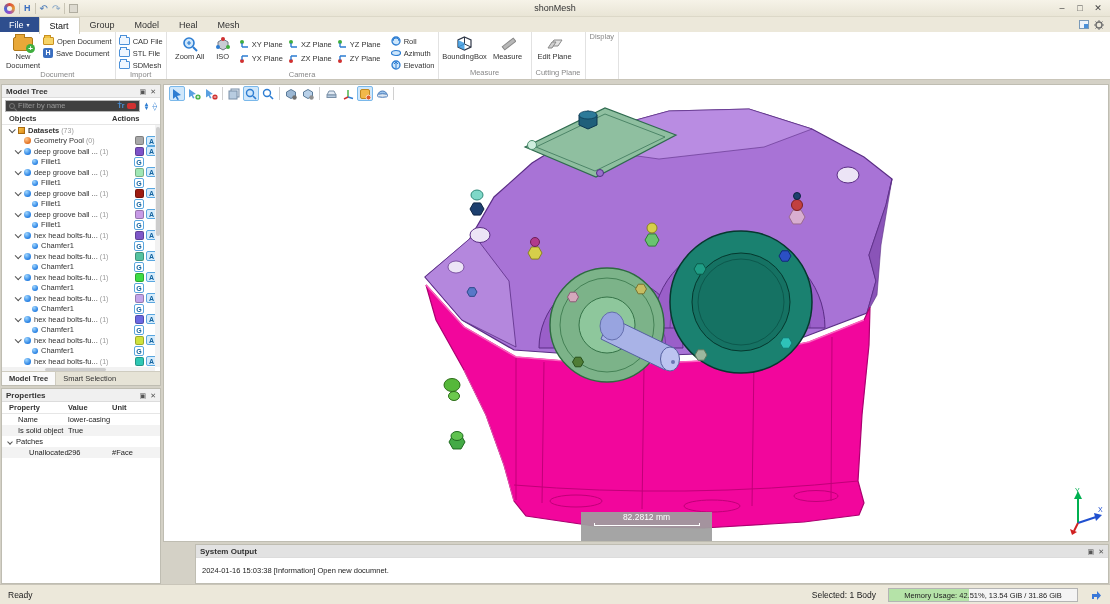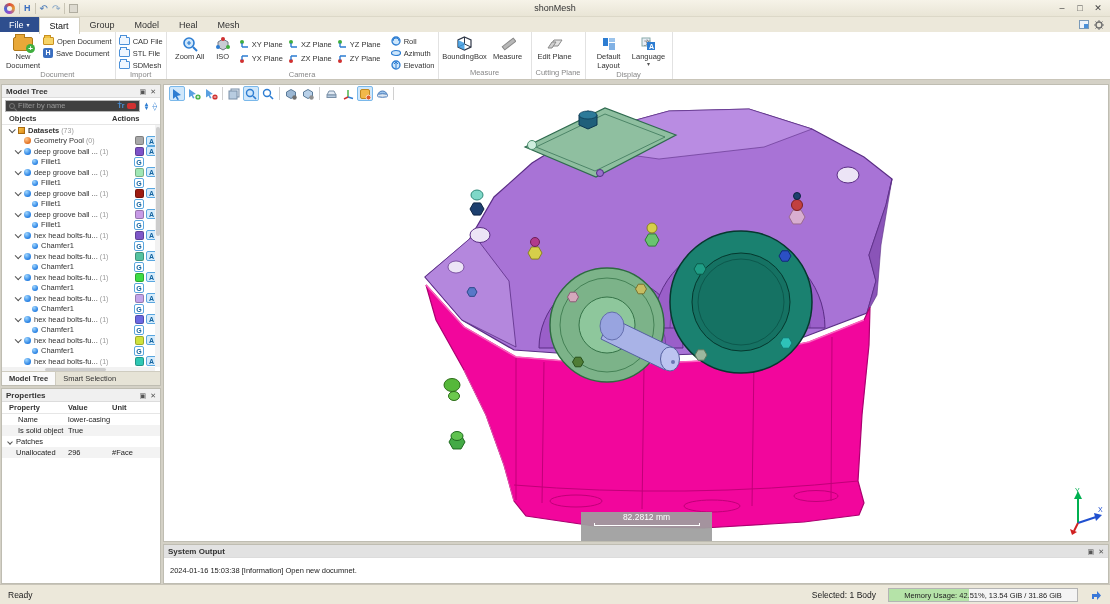--- a/index.html
+++ b/index.html
@@ -89,40 +89,40 @@
   
   .props{flex:1;margin-top:2px;}
   .prophead{height:12px;display:flex;align-items:center;font-size:7.5px;font-weight:bold;color:#333;border-bottom:1px solid #e6e6e6;}
   .pc1{width:66px;padding-left:7px;}
   .pc2{width:44px;}
   .pc3{flex:1;}
   .prow{height:11px;display:flex;align-items:center;font-size:7.5px;color:#222;}
   .prow:nth-child(even){background:#f3f3f3;}
   .prow .pc1{padding-left:16px;}
   .prow.grp .pc1{padding-left:6px;display:flex;align-items:center;font-weight:normal;}
-  .prow.ind .pc1{padding-left:14px;}
+  .prow.ind .pc1{padding-left:27px;}
   .pchev{width:4px;height:4px;border-right:1px solid #555;border-bottom:1px solid #555;transform:rotate(45deg);margin-right:4px;}
   
   .viewport{height:458px;background:#fff;border:1px solid #bfbdb2;position:relative;overflow:hidden;}
   .vtoolbar{position:absolute;top:1px;left:5px;display:flex;align-items:center;gap:1px;z-index:5;}
   .vtb{width:16px;height:15px;display:flex;align-items:center;justify-content:center;border:1px solid transparent;border-radius:2px;}
   .vtb.active{background:#cfe7fb;border-color:#7ab8ea;}
   .vtsep{width:1px;height:13px;background:#d0d0d0;margin:0 2px;}
   .scene{position:absolute;left:0;top:0;}
   .c-lower{fill:var(--lower);}
   .c-upper{fill:var(--upper);}
   .c-plate{fill:var(--plate);}
   .c-lflange{fill:var(--lflange);}
   .c-rflange{fill:var(--rflange);}
   .measure-tag{position:absolute;left:417px;top:427px;width:131px;height:33px;background:rgba(158,158,158,.93);color:#fff;font-size:8.5px;display:flex;flex-direction:column;align-items:center;z-index:4;}
   .measure-tag .txt{line-height:11px;}
   .measure-tag .bracket{width:106px;height:3px;border-left:1px solid #fff;border-right:1px solid #fff;border-bottom:1px solid #fff;}
   .triad{position:absolute;right:4px;bottom:6px;z-index:4;}
   
-  .sysout{height:40px;margin-top:2px;}
+  .sysout{height:40px;margin-top:2px;margin-left:32px;}
   .sysout .body{flex:1;background:#fff;font-size:7.5px;color:#222;padding:8px 6px;}
   
   .statusbar{height:20px;background:#ece8da;border-top:1px solid #c9c5b9;display:flex;align-items:center;font-size:8.5px;color:#222;padding:0 8px;position:absolute;left:0;right:0;bottom:0;}
   .sb-right{margin-left:auto;display:flex;align-items:center;gap:12px;}
   .membox{width:190px;height:14px;border:1px solid #b4b4b4;position:relative;background:#f4f4f4;}
   .memfill{position:absolute;left:0;top:0;bottom:0;}
   .memtext{position:absolute;inset:0;text-align:center;line-height:13px;font-size:7.5px;color:#222;}
 </style>
 </head>
 <body>
@@ -339,44 +339,20 @@
                 <path d="M2,11 L6,5 L10,5 L6,11 Z" fill="#cfcfcf" stroke="#8a8a8a"></path>
               </svg>
           </span>
           <span>Edit Plane</span>
         </div>
       </div>
       <div class="rgl">Cutting Plane</div>
     </div>
 
     <div class="rgroup">
-      <div class="rgc">
-        <div class="rbig">
-          <span class="ricon">
-            <svg width="14" height="14">
-                <rect x="1" y="1" width="5" height="8" fill="#2d7dd2"></rect>
-                <rect x="7" y="1" width="6" height="4" fill="#9cc4ec"></rect>
-                <rect x="7" y="6" width="6" height="7" fill="#2d7dd2" opacity="0.6"></rect>
-              </svg>
-          </span>
-          <span>Default Layout</span>
-        </div>
-        <div class="rbig">
-          <span class="ricon">
-            <svg width="15" height="14">
-                <rect x="1" y="1" width="8" height="8" fill="#e8eef6" stroke="#8aa"></rect>
-                <text x="3" y="8" font-size="7" fill="#555">文</text>
-                <rect x="6" y="5" width="8" height="8" fill="#2d7dd2"></rect>
-                <text x="8" y="12" font-size="7" fill="#fff" font-weight="bold">A</text>
-              </svg>
-          </span>
-          <span>Language</span>
-          <span class="caret-d">▾</span>
-        </div>
-      </div>
       <div class="rgl">Display</div>
     </div>
   </div>
 
   <div class="main">
     <div class="leftcol">
 
       <div class="panel mtree">
         <div class="phead">
           <span class="ptitle">Model Tree</span>

